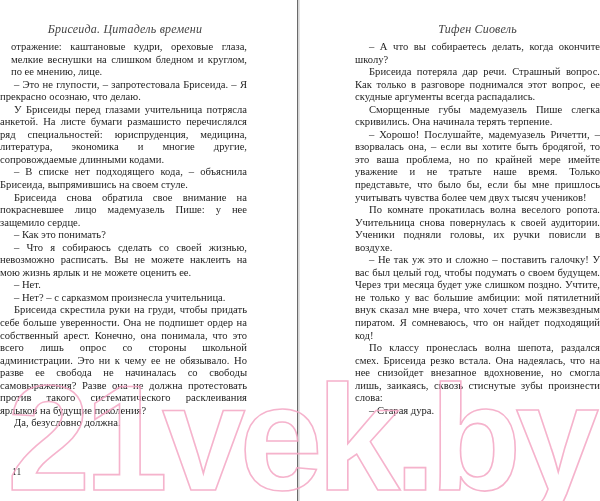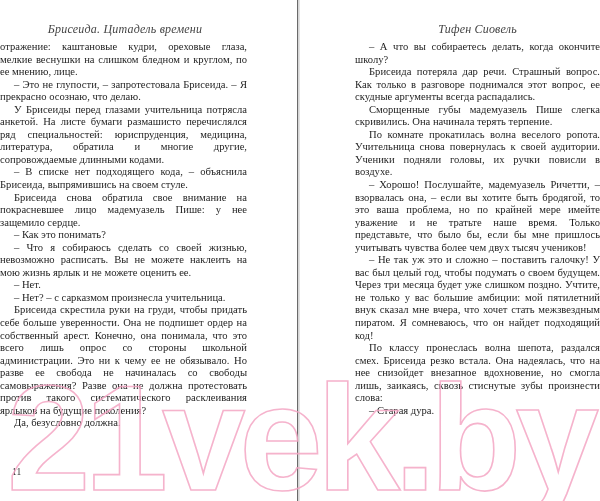--- a/index.html
+++ b/index.html
@@ -25,21 +25,21 @@
   .page-left .running-head { left: 0; width: 250px; }
   .page-right .running-head { left: 55px; width: 245px; }
   .text {
     position: absolute; top: 41px;
     font-size: 10.6px; line-height: 12.55px;
     text-align: justify;
   }
   .page-left .text { left: 0; width: 247px; }
   .page-right .text { left: 55px; width: 245px; }
   .text p { margin: 0; text-indent: 14px; }
-  .text p.noindent { text-indent: 0; }
+  .text p.noindent { text-indent: 0; padding-left: 11px; }
   .folio {
     position: absolute; top: 467px; font-size: 9.5px; color: #333;
     text-align: left;
     padding-left: 12px;
   }
   .page-left .folio { left: 0; width: 250px; }
   .page-right .folio { left: 55px; width: 245px; margin-top: 36px; }
   .watermark {
     position: absolute; left: 0; top: 370px; width: 600px; height: 131px;
     pointer-events: none;
@@ -48,43 +48,43 @@
 </head>
 <body>
 
 <div class="spread">
 
   <div class="page page-left">
     <div class="running-head">Брисеида. Цитадель времени</div>
     <div class="text">
       <p class="noindent">отражение: каштановые кудри, ореховые глаза, мелкие веснушки на слишком бледном и круглом, по ее мнению, лице.</p>
       <p>– Это не глупости, – запротестовала Брисеида. – Я прекрасно осознаю, что делаю.</p>
-      <p>У Брисеиды перед глазами учительница потрясла анкетой. На листе бумаги размашисто перечислялся ряд специальностей: юриспруденция, медицина, литература, обратила и многие другие, сопровождаемые длинными кодами.</p>
+      <p>У Брисеиды перед глазами учительница потрясла анкетой. На листе бумаги размашисто перечислялся ряд специальностей: юриспруденция, медицина, литература, экономика и многие другие, сопровождаемые длинными кодами.</p>
       <p>– В списке нет подходящего кода, – объяснила Брисеида, выпрямившись на своем стуле.</p>
       <p>Брисеида снова обратила свое внимание на покрасневшее лицо мадемуазель Пише: у нее защемило сердце.</p>
       <p>– Как это понимать?</p>
       <p>– Что я собираюсь сделать со своей жизнью, невозможно расписать. Вы не можете наклеить на мою жизнь ярлык и не можете оценить ее.</p>
       <p>– Нет.</p>
       <p>– Нет? – с сарказмом произнесла учительница.</p>
       <p>Брисеида скрестила руки на груди, чтобы придать себе больше уверенности. Она не подпишет ордер на собственный арест. Конечно, она понимала, что это всего лишь опрос со стороны школьной администрации. Это ни к чему ее не обязывало. Но разве ее свобода не начиналась со свободы самовыражения? Разве она не должна протестовать против такого систематического расклеивания ярлыков на будущие поколения?</p>
       <p>Да, безусловно должна.</p>
     </div>
     <div class="folio">11</div>
   </div>
 
   <div class="divider"></div>
 
   <div class="page page-right">
     <div class="running-head">Тифен Сиовель</div>
     <div class="text">
       <p>– А что вы собираетесь делать, когда окончите школу?</p>
       <p>Брисеида потеряла дар речи. Страшный вопрос. Как только в разговоре поднимался этот вопрос, ее скудные аргументы всегда распадались.</p>
       <p>Сморщенные губы мадемуазель Пише слегка скривились. Она начинала терять терпение.</p>
+      <p>– Хорошо! Послушайте, мадемуазель Ричетти, – взорвалась она, – если вы хотите быть бродягой, то это ваша проблема, но по крайней мере имейте уважение и не тратьте наше время. Только представьте, что было бы, если бы мне пришлось учитывать чувства более чем двух тысяч учеников!</p>
       <p>По комнате прокатилась волна веселого ропота. Учительница снова повернулась к своей аудитории. Ученики подняли головы, их ручки повисли в воздухе.</p>
-      <p>– Хорошо! Послушайте, мадемуазель Ричетти, – взорвалась она, – если вы хотите быть бродягой, то это ваша проблема, но по крайней мере имейте уважение и не тратьте наше время. Только представьте, что было бы, если бы мне пришлось учитывать чувства более чем двух тысяч учеников!</p>
       <p>– Не так уж это и сложно – поставить галочку! У вас был целый год, чтобы подумать о своем будущем. Через три месяца будет уже слишком поздно. Учтите, не только у вас большие амбиции: мой пятилетний внук сказал мне вчера, что хочет стать межзвездным пиратом. Я сомневаюсь, что он найдет подходящий код!</p>
       <p>По классу пронеслась волна шепота, раздался смех. Брисеида резко встала. Она надеялась, что на нее снизойдет внезапное вдохновение, но смогла лишь, заикаясь, сквозь стиснутые зубы произнести слова:</p>
       <p>– Старая дура.</p>
     </div>
     <div class="folio">12</div>
   </div>
 
   <svg class="watermark" viewBox="0 0 600 131" xmlns="http://www.w3.org/2000/svg">
     <text x="300" y="120" text-anchor="middle" font-family="Liberation Sans, DejaVu Sans, sans-serif" font-size="150" font-weight="bold" letter-spacing="-6" fill="none" stroke="#f4a6c4" stroke-width="1.6" opacity="0.85">21vek.by</text>
   </svg>

